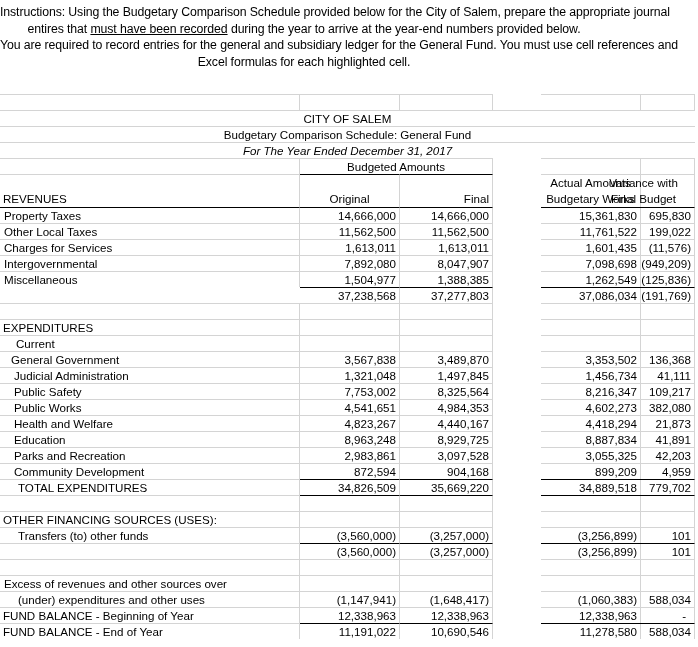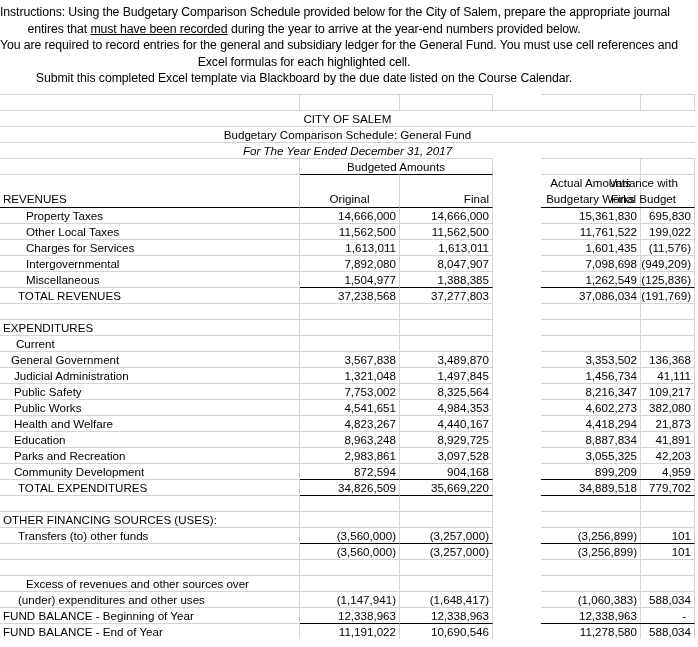--- a/index.html
+++ b/index.html
@@ -34,35 +34,34 @@
 
   .span-all { left: 0; width: 695px; text-align: center; border-right: none; }
   .span-12 { left: 300px; width: 193px; text-align: center; }
 
   .tall .cell { display: flex; flex-direction: column; justify-content: flex-end; }
   .tall .cell.center-txt { text-align: center; align-items: center; }
   .tall .cell .sub { display: block; line-height: 16px; }
 
   .dark-top { border-top: 1px solid #000 !important; }
 
-  .ind1 { padding-left: 26px; }
+  .ind1 { padding-left: 4px; }
   .ind2 { padding-left: 11px; }
   .ind3 { padding-left: 14px; }
   .ind4 { padding-left: 18px; }
   .italic { font-style: italic; }
 </style>
 </head>
 <body>
 
 <div class="instructions">
   <span class="line">Instructions: Using the Budgetary Comparison Schedule provided below for the City of Salem, prepare the appropriate journal</span>
   <span class="line"><span>entires that </span><u>must have been recorded</u><span> during the year to arrive at the year-end numbers provided below.</span></span>
   <span class="line">You are required to record entries for the general and subsidiary ledger for the General Fund. You must use cell references and</span>
   <span class="line">Excel formulas for each highlighted cell.</span>
-  <span class="line">Submit this completed Excel template via Blackboard by the due date listed on the Course Calendar.</span>
 </div>
 
 <div class="sheet">
 
   <div class="row">
     <div class="cell c0"></div>
     <div class="cell c1"></div>
     <div class="cell c2"></div>
     <div class="cell c3"></div>
     <div class="cell c4"></div>
@@ -133,21 +132,20 @@
     <div class="cell c4">(949,209)</div>
   </div>
   <div class="row">
     <div class="cell c0 ind1">Miscellaneous</div>
     <div class="cell c1">1,504,977</div>
     <div class="cell c2">1,388,385</div>
     <div class="cell c3">1,262,549</div>
     <div class="cell c4">(125,836)</div>
   </div>
   <div class="row">
-    <div class="cell c0 ind4">TOTAL REVENUES</div>
     <div class="cell c1 dark-top">37,238,568</div>
     <div class="cell c2 dark-top">37,277,803</div>
     <div class="cell c3 dark-top">37,086,034</div>
     <div class="cell c4 dark-top">(191,769)</div>
   </div>
 
   <div class="row">
     <div class="cell c0"></div>
     <div class="cell c1"></div>
     <div class="cell c2"></div>

